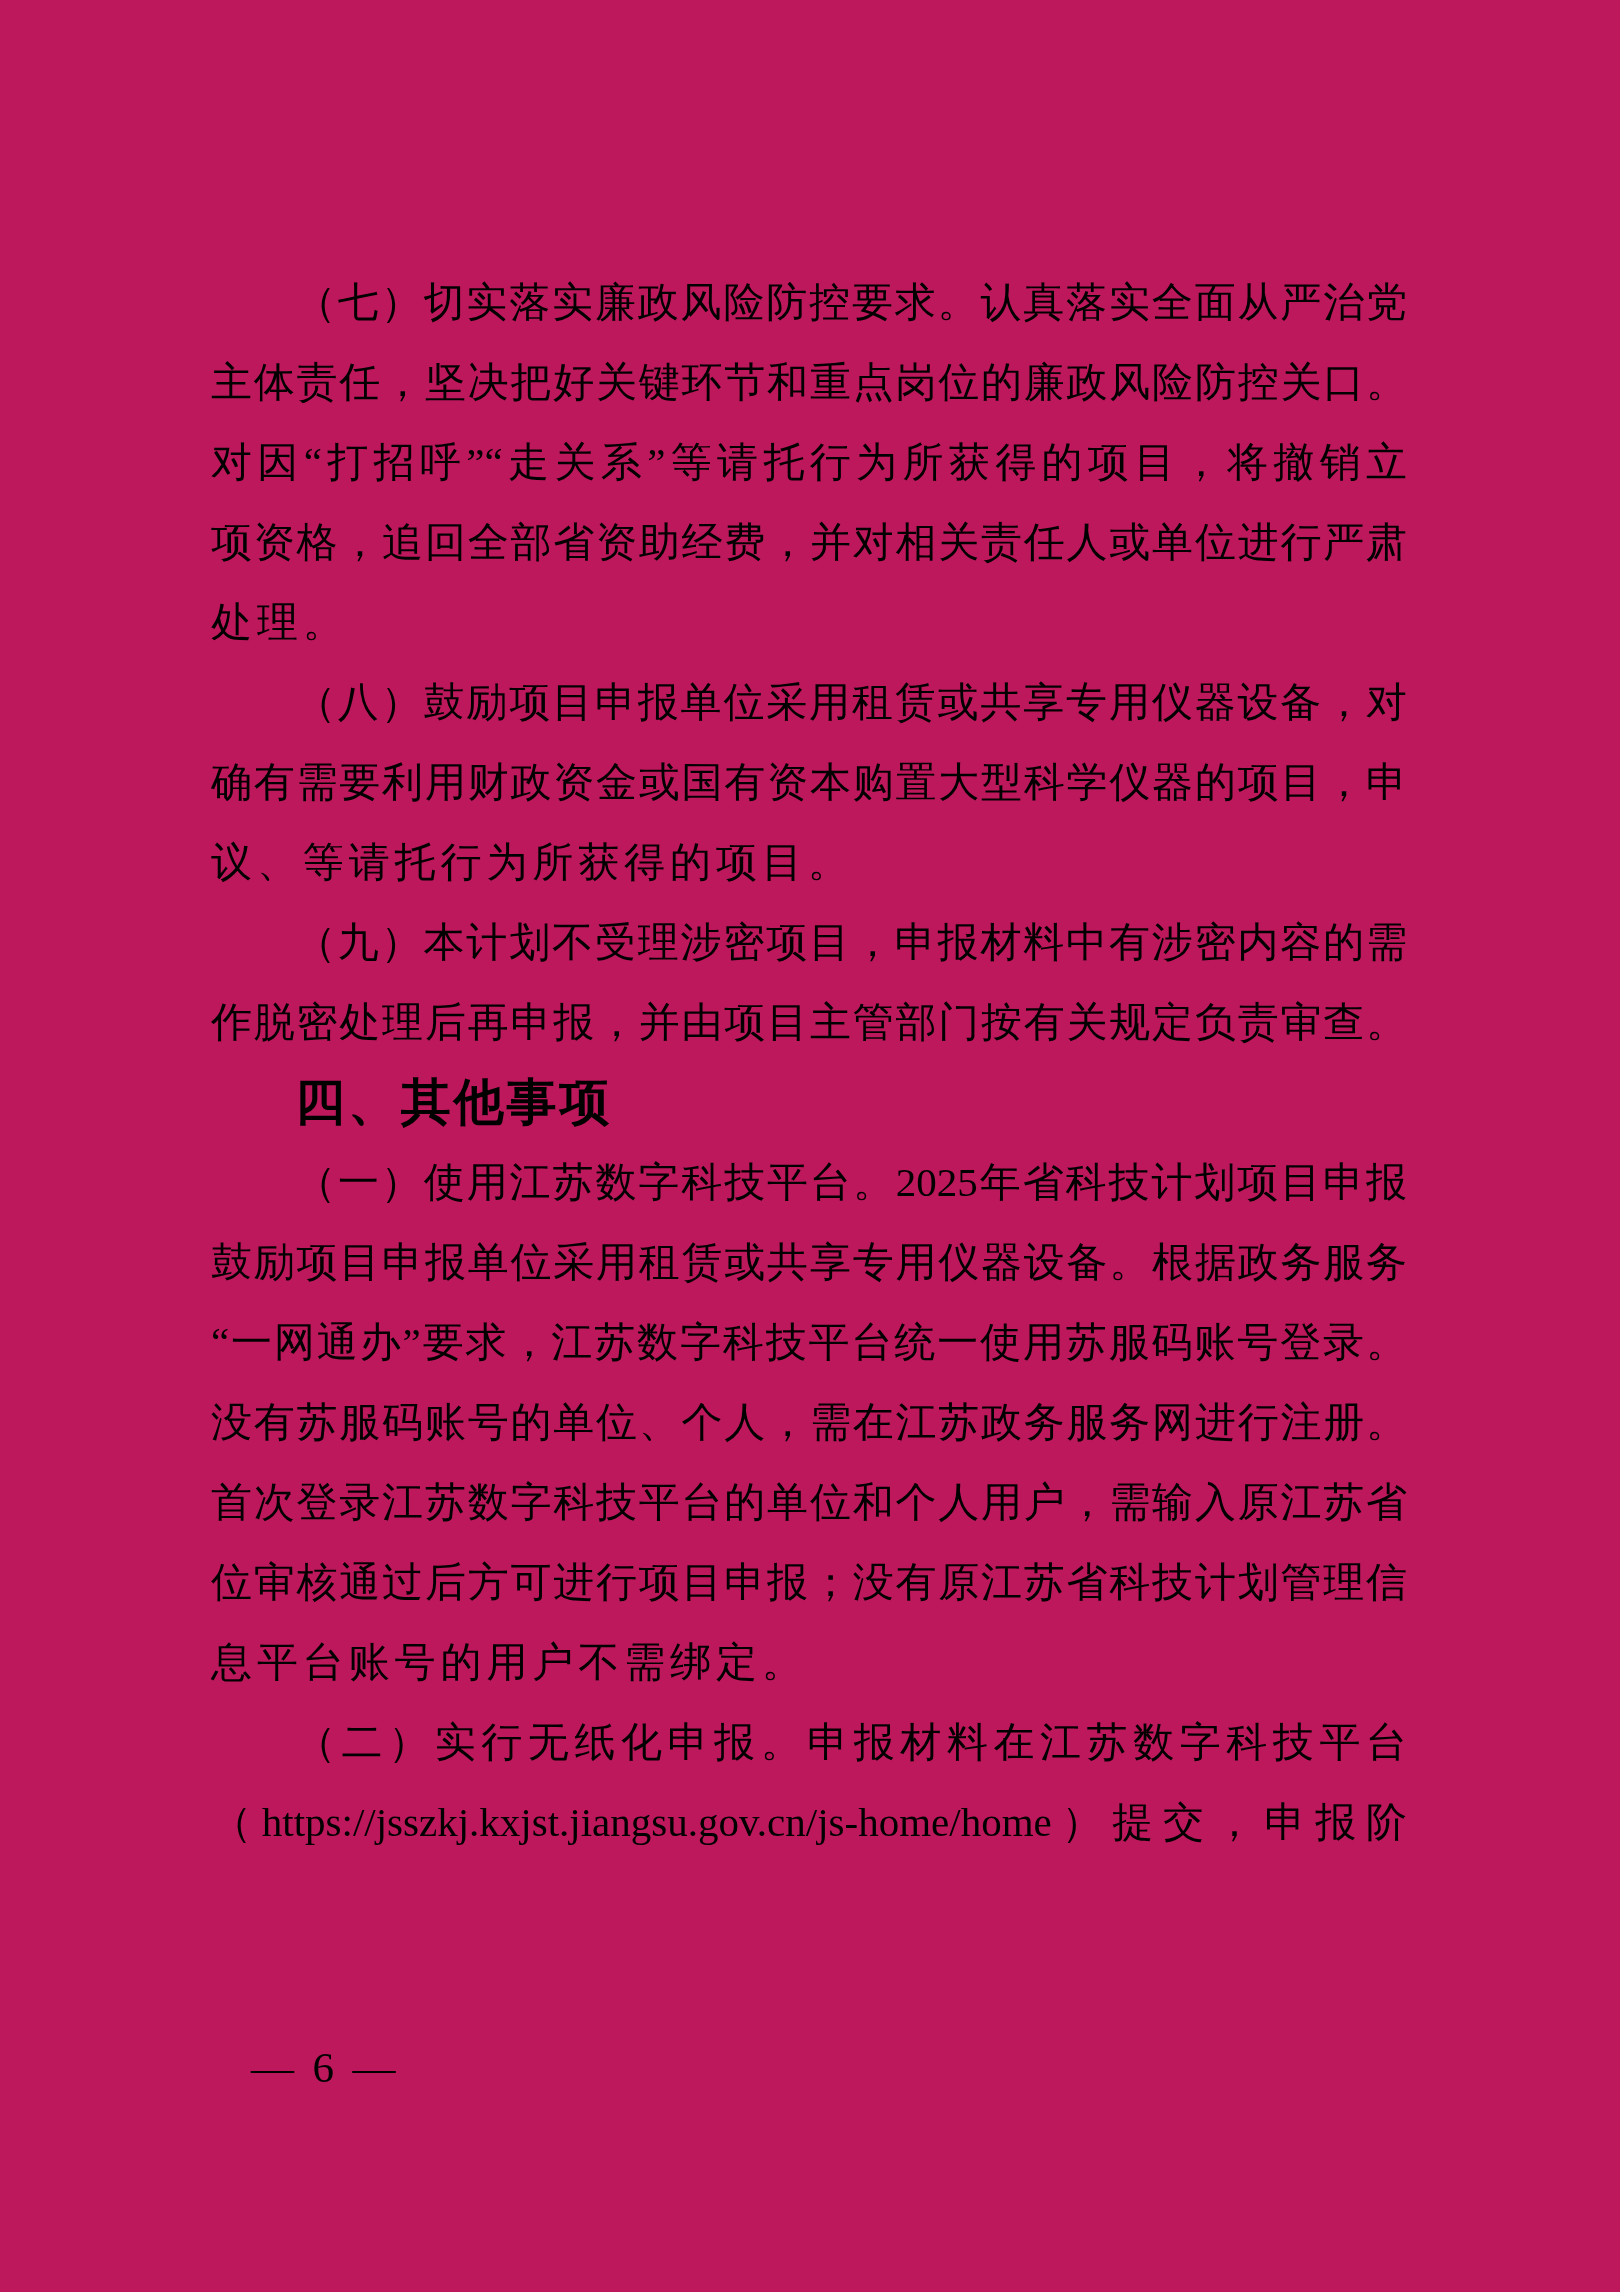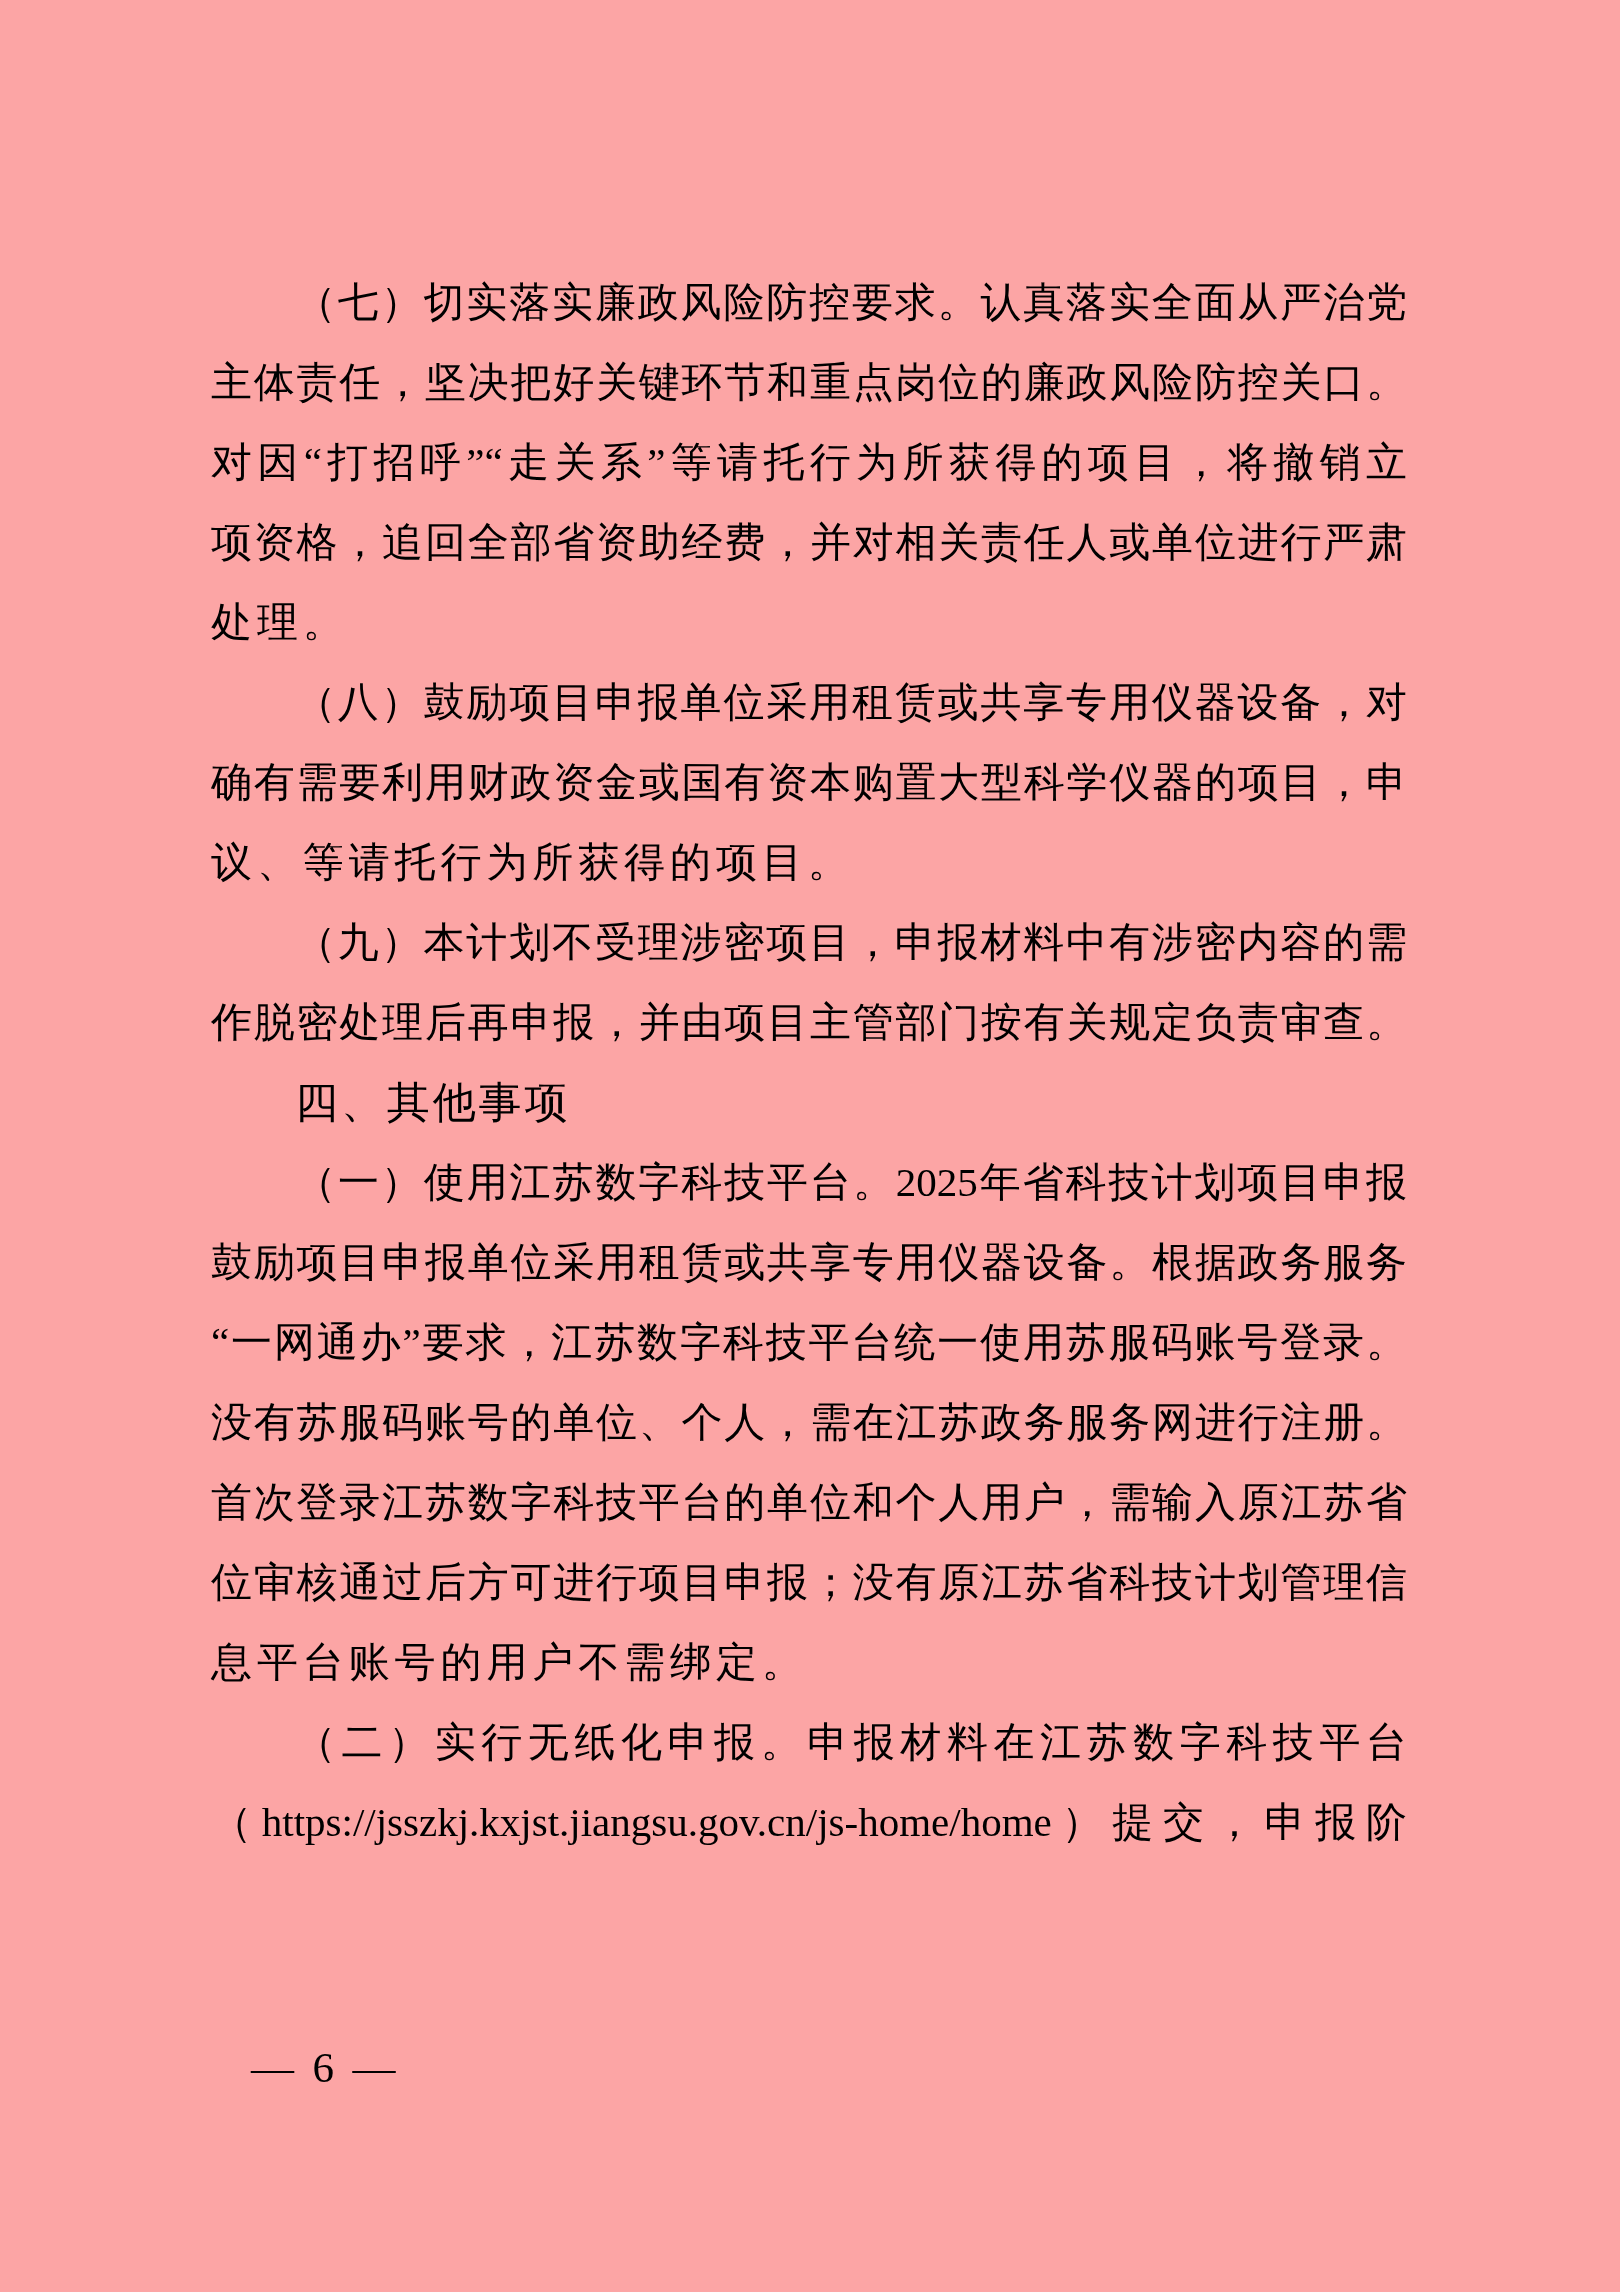--- a/index.html
+++ b/index.html
@@ -4,21 +4,21 @@
 <style>
   html, body {
     margin: 0;
     padding: 0;
     background: #ffffff;
   }
   .page {
     position: relative;
     width: 1620px;
     height: 2293px;
-    background: #fca5a5;
+    background: #be185d;
     color: #000000;
     font-family: "Liberation Serif", serif;
     overflow: hidden;
   }
   .textblock {
     position: absolute;
     left: 211px;
     top: 262px;
     width: 1196px;
   }
@@ -39,22 +39,22 @@
     text-align-last: left;
     letter-spacing: 4.9px;
   }
   
   .tline.ind {
     text-indent: 84px;
   }
   
   .tline.heading {
     font-family: "Liberation Sans", sans-serif;
-    font-weight: normal;
-    font-size: 43px;
+    font-weight: bold;
+    font-size: 50px;
     letter-spacing: 2.9px;
     text-align-last: left;
   }
   .page-number {
     position: absolute;
     left: 251px;
     top: 2043px;
     font-size: 43px;
     line-height: 49px;
     letter-spacing: 3.9px;

